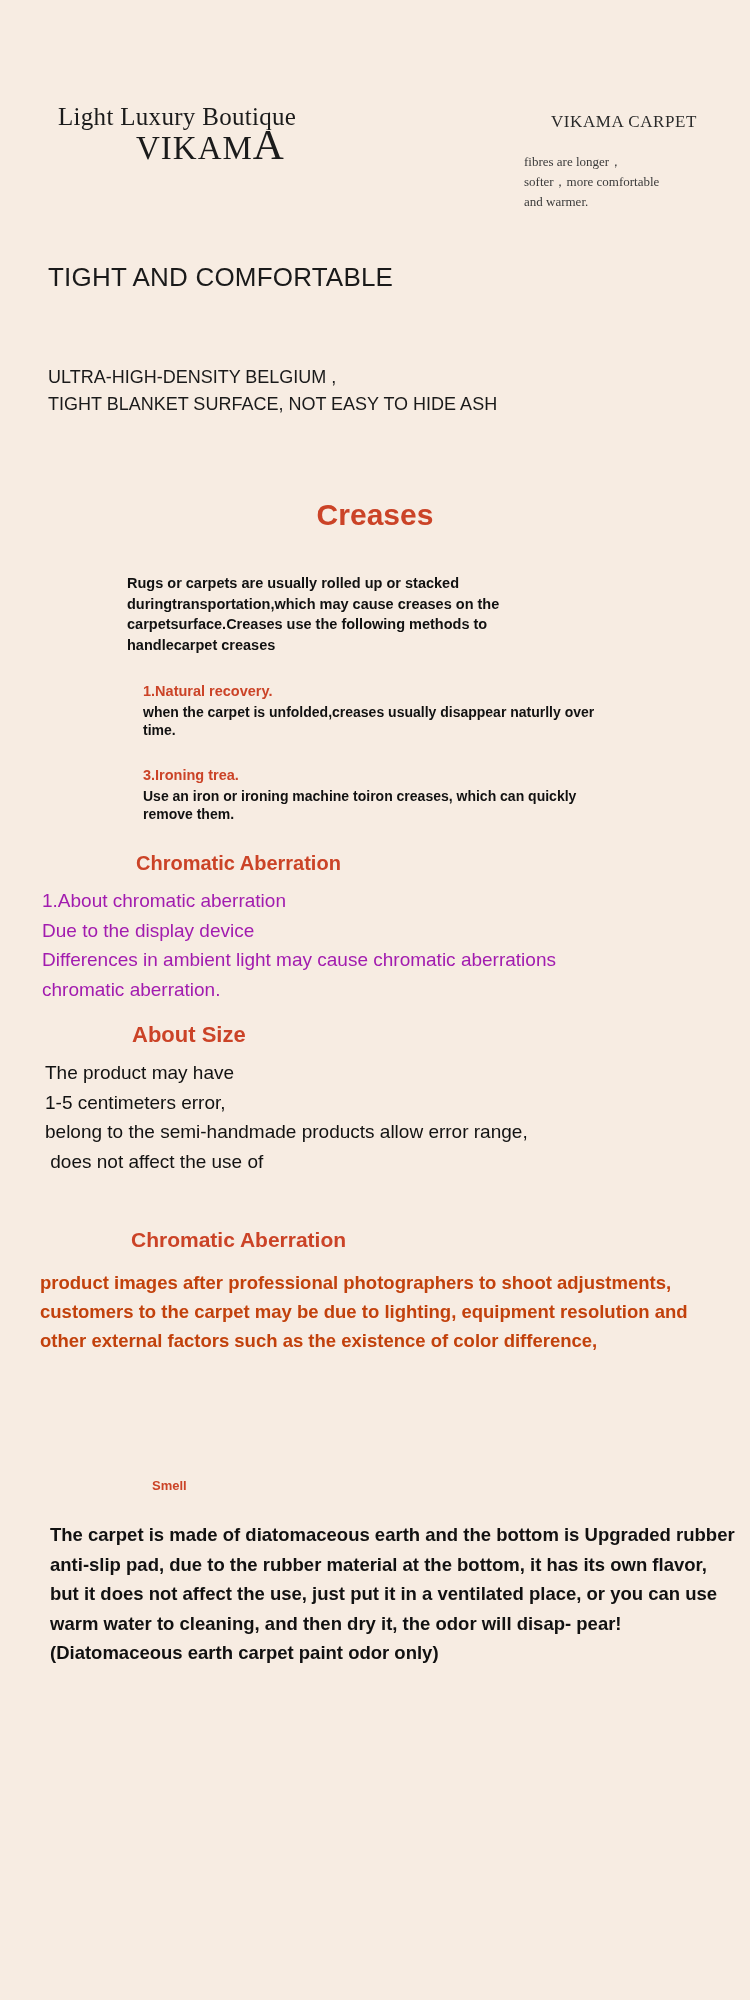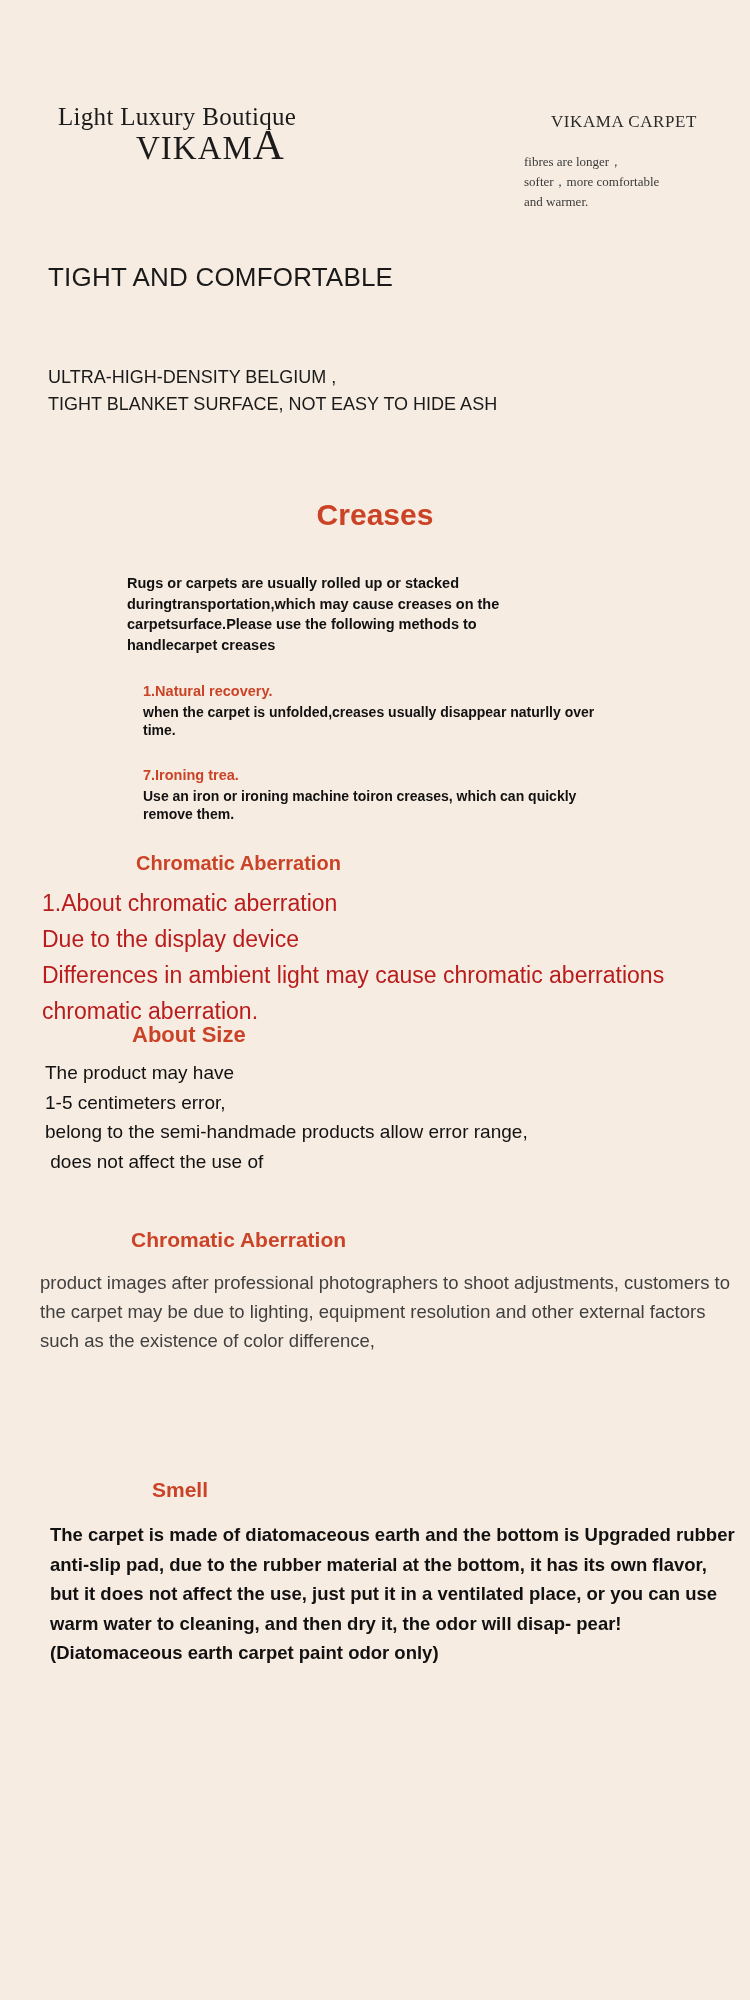--- a/index.html
+++ b/index.html
@@ -141,23 +141,23 @@
   .chrom1-title {
     left: 136px;
     top: 852px;
     font-size: 20px;
   }
   .chrom1-body {
     position: absolute;
     left: 42px;
     top: 886px;
     width: 680px;
-    font-size: 23px;
+    font-size: 19px;
     line-height: 1.56;
-    color: #b91c1c;
+    color: #a21caf;
   }
 
   
   .size-title {
     left: 132px;
     top: 1022px;
     font-size: 22px;
   }
   .size-body {
     position: absolute;
@@ -174,30 +174,30 @@
     left: 131px;
     top: 1228px;
     font-size: 21px;
   }
   .chrom2-body {
     position: absolute;
     left: 40px;
     top: 1268px;
     width: 690px;
     font-size: 18.5px;
-    font-weight: normal;
+    font-weight: bold;
     line-height: 1.58;
-    color: #404040;
+    color: #c2410c;
   }
 
   
   .smell-title {
     left: 152px;
     top: 1478px;
-    font-size: 21px;
+    font-size: 13px;
   }
   .smell-body {
     position: absolute;
     left: 50px;
     top: 1520px;
     width: 690px;
     font-size: 18.5px;
     font-weight: bold;
     line-height: 1.6;
     color: #111;
@@ -219,29 +219,29 @@
     <div class="brand-right-sub nowrap-line">fibres are longer，
 softer，more comfortable
 and warmer.</div>
   </div>
 
   <div class="headline">TIGHT AND COMFORTABLE</div>
   <div class="subhead nowrap-line">ULTRA-HIGH-DENSITY BELGIUM ,
 TIGHT BLANKET SURFACE, NOT EASY TO HIDE ASH</div>
 
   <div class="creases-title">Creases</div>
-  <div class="creases-body">Rugs or carpets are usually rolled up or stacked duringtransportation,which may cause creases on the carpetsurface.Please use the following methods to handlecarpet creases</div>
+  <div class="creases-body">Rugs or carpets are usually rolled up or stacked duringtransportation,which may cause creases on the carpetsurface.Creases use the following methods to handlecarpet creases</div>
 
   <div class="step step-1">
     <div class="step-title">1.Natural recovery.</div>
     <div class="step-text">when the carpet is unfolded,creases usually disappear naturlly over time.</div>
   </div>
 
   <div class="step step-2">
-    <div class="step-title">7.Ironing trea.</div>
+    <div class="step-title">3.Ironing trea.</div>
     <div class="step-text">Use an iron or ironing machine toiron creases, which can quickly remove them.</div>
   </div>
 
   <div class="sec-title chrom1-title">Chromatic Aberration</div>
   <div class="chrom1-body nowrap-line">1.About chromatic aberration
 Due to the display device
 Differences in ambient light may cause chromatic aberrations
 chromatic aberration.</div>
 
   <div class="sec-title size-title">About Size</div>

